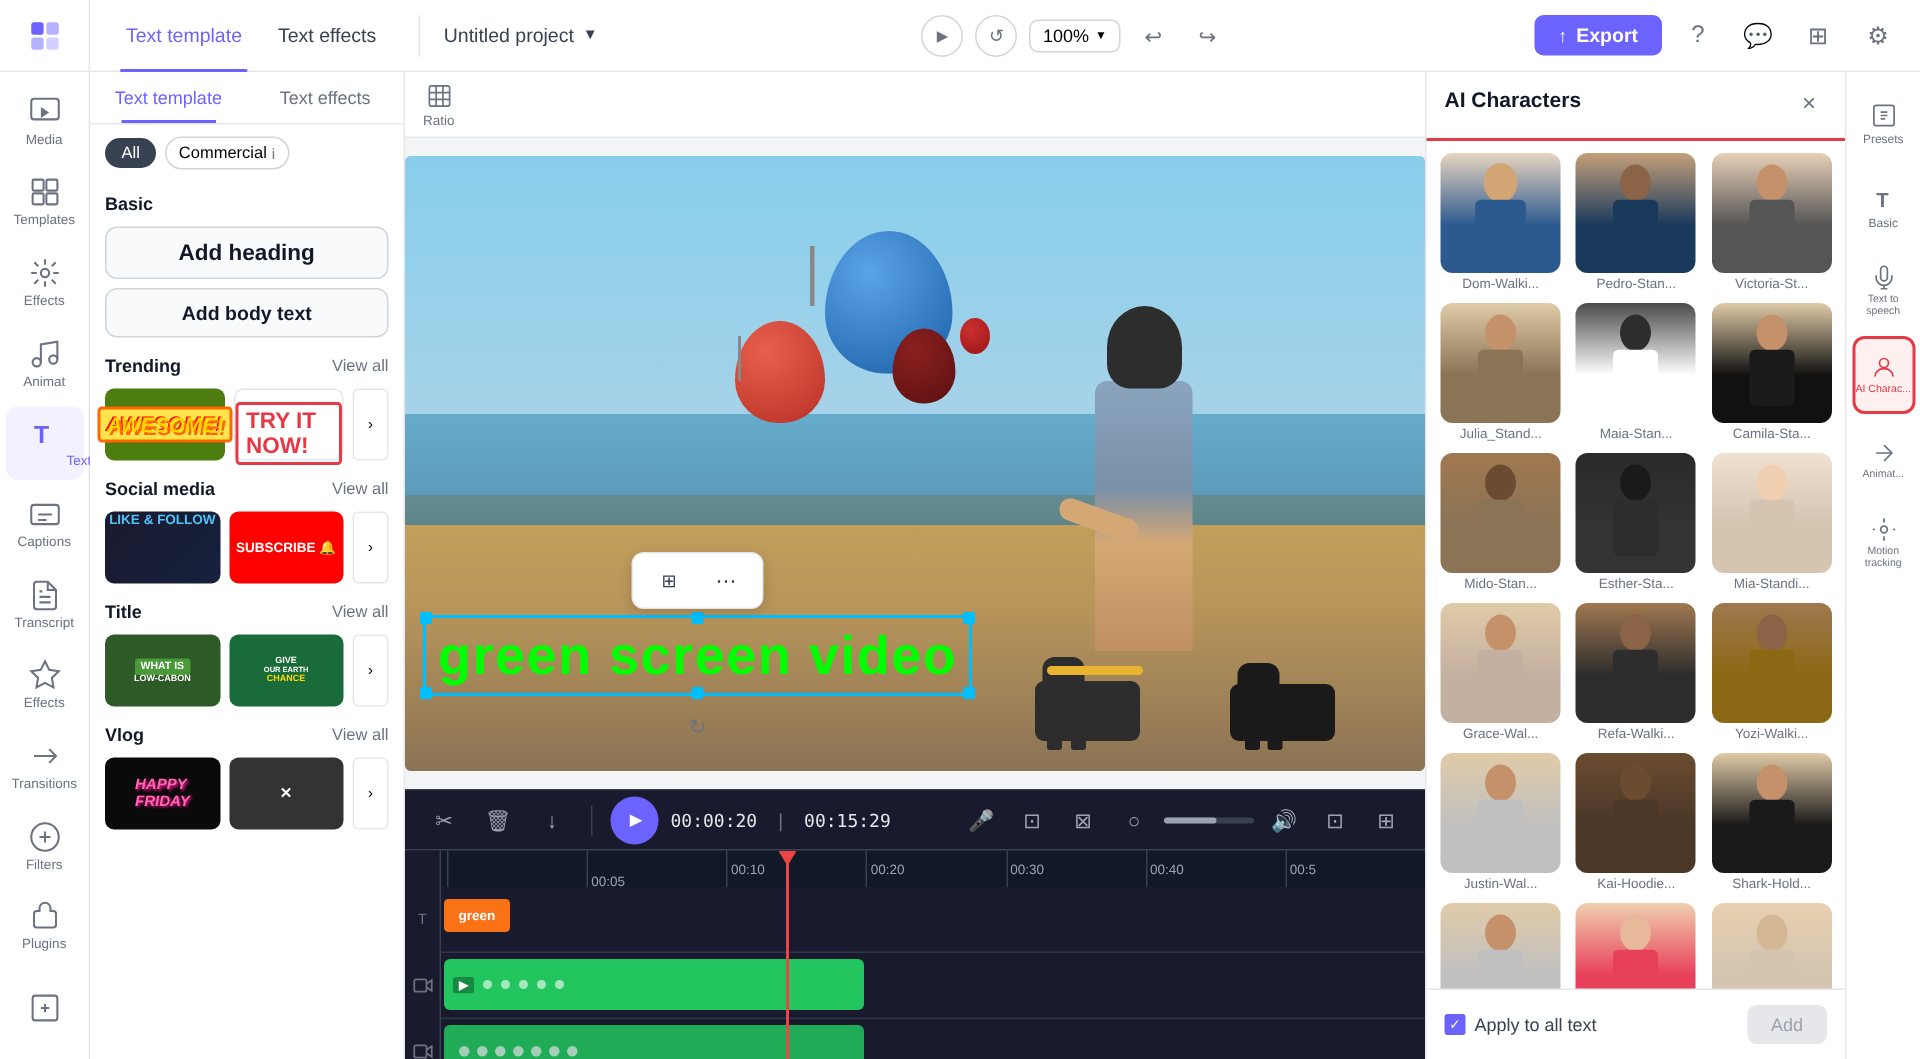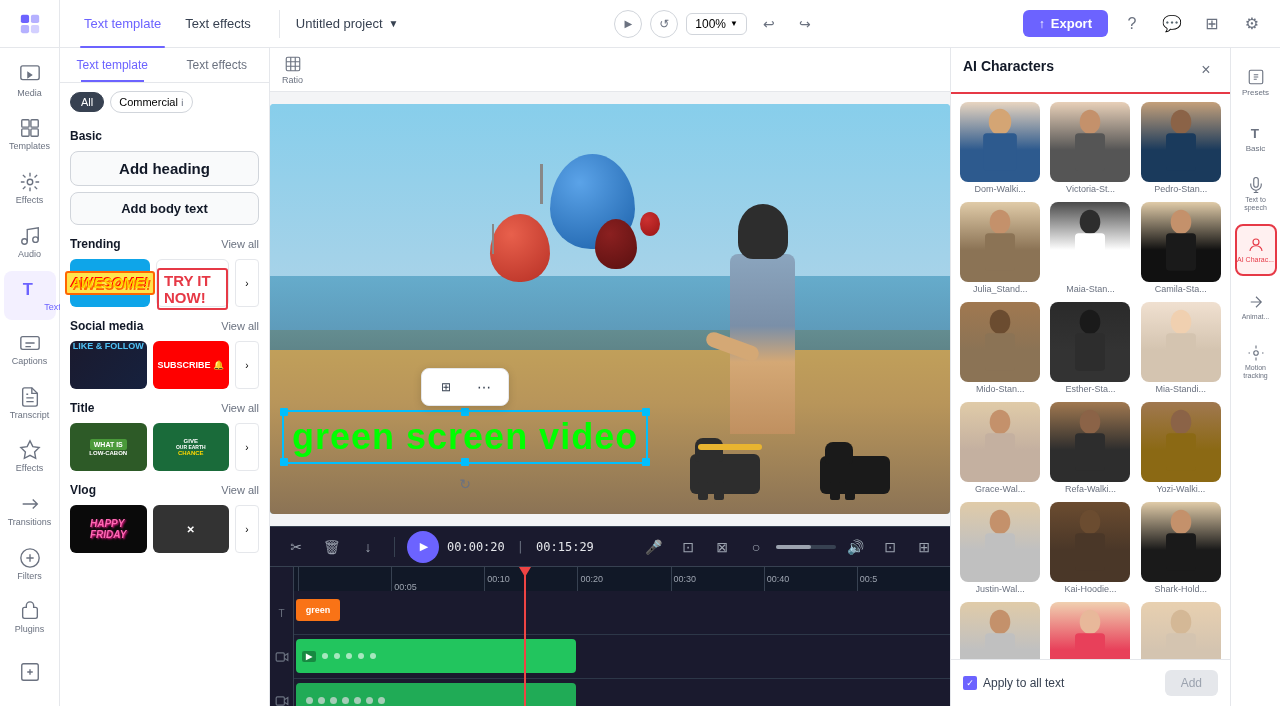--- a/index.html
+++ b/index.html
@@ -40,21 +40,21 @@
     .filter-btn { border: 1px solid #d1d5db; border-radius: 20px; padding: 3px 10px; font-size: 11px; cursor: pointer; background: #fff; }
     .filter-btn.active { background: #374151; color: #fff; border-color: #374151; }
     .commercial-btn { display: flex; align-items: center; gap: 3px; border: 1px solid #d1d5db; border-radius: 20px; padding: 3px 8px; font-size: 11px; cursor: pointer; }
     .section-header { display: flex; justify-content: space-between; align-items: center; padding: 8px 10px 4px; }
     .section-title { font-size: 12px; font-weight: 600; color: #111827; }
     .view-all { font-size: 11px; color: #6b7280; cursor: pointer; }
     .basic-btns { padding: 4px 10px; display: flex; flex-direction: column; gap: 6px; }
     .basic-btn { width: 100%; padding: 8px; border: 1px solid #d1d5db; border-radius: 8px; font-size: 13px; font-weight: 600; cursor: pointer; background: #f9fafb; text-align: center; color: #111827; }
     .basic-btn.heading { font-size: 15px; font-weight: 700; }
     .template-row { display: flex; align-items: center; gap: 6px; padding: 4px 10px; overflow: hidden; }
-    .thumb-awesome { background: #0ea5e9; width: 80px; height: 48px; display: flex; align-items: center; justify-content: center; border-radius: 6px; }
+    .thumb-awesome { background: #4d7c0f; width: 80px; height: 48px; display: flex; align-items: center; justify-content: center; border-radius: 6px; }
     .thumb-text-awesome { font-size: 14px; font-weight: 900; color: #ffd700; text-shadow: 2px 2px 0 #ff6600, -1px -1px 0 #ff0000; font-style: italic; background: #ffe44d; padding: 2px 4px; border-radius: 3px; border: 2px solid #ff6600; }
     .thumb-trynow { background: #fff; width: 80px; height: 48px; display: flex; align-items: center; justify-content: center; border-radius: 6px; border: 1px solid #e5e7eb; }
     .thumb-trynow-text { font-size: 15px; font-weight: 700; color: #e63946; border: 2px solid #e63946; padding: 2px 5px; border-radius: 3px; margin-top: 11px; }
     .thumb-like { background: #fff3; width: 80px; height: 48px; display: flex; align-items: flex-start; justify-content: center; border-radius: 6px; background: linear-gradient(135deg, #1a1a2e, #16213e); }
     .thumb-subscribe { background: #ff0000; width: 80px; height: 48px; display: flex; align-items: center; justify-content: center; border-radius: 6px; }
     .thumb-lowcarbon { background: #2d5a27; width: 80px; height: 48px; display: flex; align-items: center; justify-content: center; border-radius: 6px; }
     .thumb-givechance { background: #1a6b3a; width: 80px; height: 48px; display: flex; align-items: center; justify-content: center; border-radius: 6px; }
     .thumb-happyfriday { background: #0a0a0a; width: 80px; height: 48px; display: flex; align-items: center; justify-content: center; border-radius: 6px; }
     .thumb-vlog2 { background: #333; width: 80px; height: 48px; display: flex; align-items: center; justify-content: center; border-radius: 6px; }
     .scroll-arrow { width: 24px; height: 48px; background: #fff; border: 1px solid #e5e7eb; border-radius: 4px; display: flex; align-items: center; justify-content: center; cursor: pointer; flex-shrink: 0; font-size: 10px; }
@@ -189,21 +189,21 @@
           <path d="M12 2v4M12 18v4M4.22 4.22l2.83 2.83M16.95 16.95l2.83 2.83M2 12h4M18 12h4M4.22 19.78l2.83-2.83M16.95 7.05l2.83-2.83"></path>
         </svg>
       <span style="font-size:9px;">Effects</span>
     </div>
     <div class="sidebar-item">
       <svg viewBox="0 0 24 24" fill="none" stroke="currentColor" stroke-width="1.5">
           <path d="M9 18V5l12-2v13"></path>
           <circle cx="6" cy="18" r="3"></circle>
           <circle cx="18" cy="16" r="3"></circle>
         </svg>
-      <span style="font-size:9px;">Audio</span>
+      <span style="font-size:9px;">Animat</span>
     </div>
     <div class="sidebar-item active">
       <svg viewBox="0 0 24 24" fill="currentColor">
           <text x="4" y="19" font-size="18" font-weight="bold" fill="currentColor">T</text>
         </svg>
       <span style="font-size:9px;margin-left:46px;">Text</span>
     </div>
     <div class="sidebar-item">
       <svg viewBox="0 0 24 24" fill="none" stroke="currentColor" stroke-width="1.5">
           <rect x="2" y="5" width="20" height="14" rx="2"></rect>
@@ -542,36 +542,36 @@
       <div class="character-card">
         <div class="character-thumb" style="background:linear-gradient(180deg,#e8d5c0 0%,#2d5a8e 60%,#2d5a8e 100%);">
           <svg class="person-svg" viewBox="0 0 60 80">
               <ellipse cx="30" cy="18" rx="12" ry="14" fill="#d4a574"></ellipse>
               <rect x="12" y="30" width="36" height="40" rx="4" fill="#2d5a8e"></rect>
             </svg>
         </div>
         <span class="character-name">Dom-Walki...</span>
       </div>
       <div class="character-card">
+        <div class="character-thumb" style="background:linear-gradient(180deg,#c4a07a 0%,#1a3a5c 60%);">
+          <svg class="person-svg" viewBox="0 0 60 80">
+              <ellipse cx="30" cy="18" rx="11" ry="13" fill="#8b6347"></ellipse>
+              <rect x="14" y="30" width="32" height="40" rx="4" fill="#1a3a5c"></rect>
+            </svg>
+        </div>
+        <span class="character-name">Pedro-Stan...</span>
+      </div>
+      <div class="character-card">
         <div class="character-thumb" style="background:linear-gradient(180deg,#e8d0b8 0%,#555 60%);">
           <svg class="person-svg" viewBox="0 0 60 80">
               <ellipse cx="30" cy="18" rx="11" ry="13" fill="#c4916b"></ellipse>
               <rect x="14" y="30" width="32" height="40" rx="4" fill="#555"></rect>
             </svg>
         </div>
         <span class="character-name">Victoria-St...</span>
-      </div>
-      <div class="character-card">
-        <div class="character-thumb" style="background:linear-gradient(180deg,#c4a07a 0%,#1a3a5c 60%);">
-          <svg class="person-svg" viewBox="0 0 60 80">
-              <ellipse cx="30" cy="18" rx="11" ry="13" fill="#8b6347"></ellipse>
-              <rect x="14" y="30" width="32" height="40" rx="4" fill="#1a3a5c"></rect>
-            </svg>
-        </div>
-        <span class="character-name">Pedro-Stan...</span>
       </div>
 
       <div class="character-card">
         <div class="character-thumb" style="background:linear-gradient(180deg,#e0cba8 0%,#8b7355 60%);">
           <svg class="person-svg" viewBox="0 0 60 80">
               <ellipse cx="30" cy="18" rx="11" ry="13" fill="#c4916b"></ellipse>
               <rect x="14" y="30" width="32" height="40" rx="4" fill="#8b7355"></rect>
             </svg>
         </div>
         <span class="character-name">Julia_Stand...</span>

